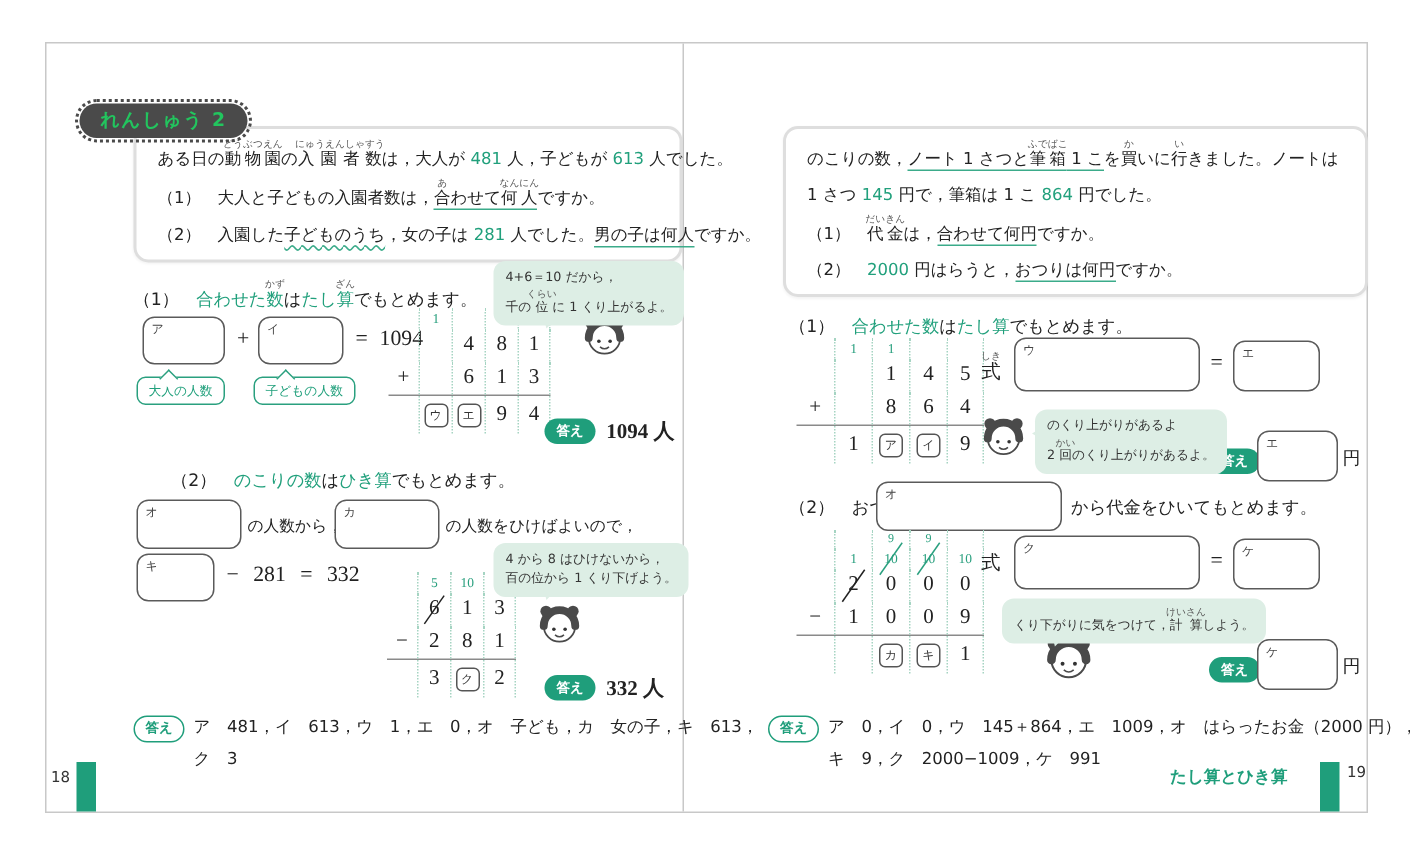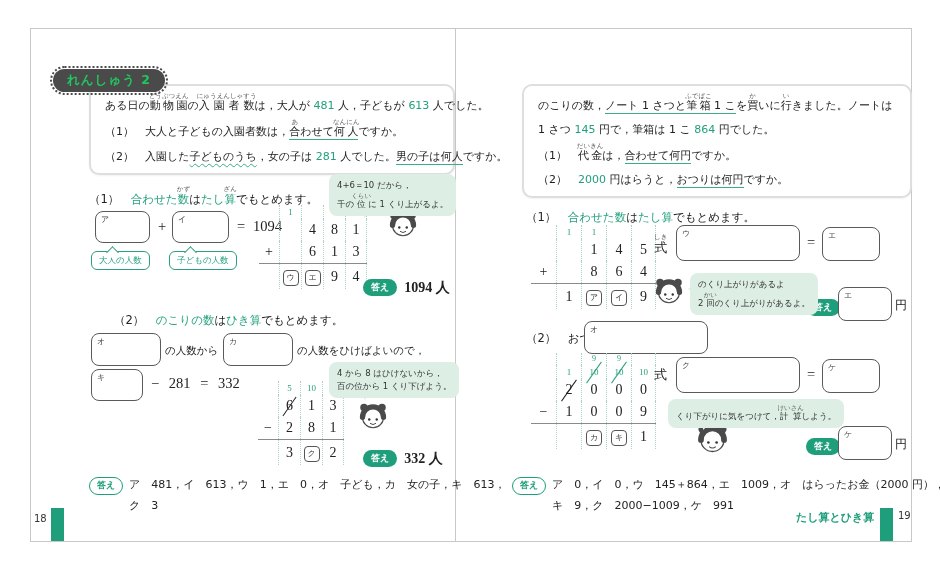--- a/index.html
+++ b/index.html
@@ -301,20 +301,21 @@
     </div>
     <div class="blank" style="left:382px;top:258px;width:54px;height:34px;">
         <i>エ</i>
       </div>
     <span class="abs" style="left:439px;top:268px;font-size:12px;">円</span>
 
     <span class="abs" style="left:70px;top:302px;font-size:11.5px;">（2）　おつりは</span>
     <div class="blank" style="left:128px;top:292px;width:124px;height:33px;">
         <i>オ</i>
       </div>
+    <span class="abs" style="left:258px;top:302px;font-size:11.5px;">から代金をひいてもとめます。</span>
 
     <div class="cmath wide" style="left:75px;top:324px;">
       <div class="crow carry small">
         <span class="cell op"></span>
           <span class="cell d"></span>
           <span class="cell d">9</span>
           <span class="cell d">9</span>
           <span class="cell d last"></span>
       </div>
       <div class="crow carry">
@@ -376,17 +377,17 @@
         <i>ケ</i>
       </div>
     <span class="abs" style="left:439px;top:407px;font-size:12px;">円</span>
 
     <div class="ansrow" style="left:56px;top:446px;">
       <span class="ans-pill outline">答え</span>
     </div>
     <div class="answers-text" style="left:96px;top:448px;">ア　0，イ　0，ウ　145＋864，エ　1009，オ　はらったお金（2000 円），カ　9，</div>
     <div class="answers-text" style="left:96px;top:469px;">キ　9，ク　2000−1009，ケ　991</div>
 
-    <div class="ftitle" style="left:340px;top:481px;text-align:right;">たし算とひき算</div>
+    <div class="ftitle" style="left:324px;top:481px;text-align:right;">たし算とひき算</div>
     <div class="pgbar" style="left:424px;"></div>
     <span class="pgnum" style="left:442px;top:481px;">19</span>
   </div>
 </div>
 
 </body></html>

